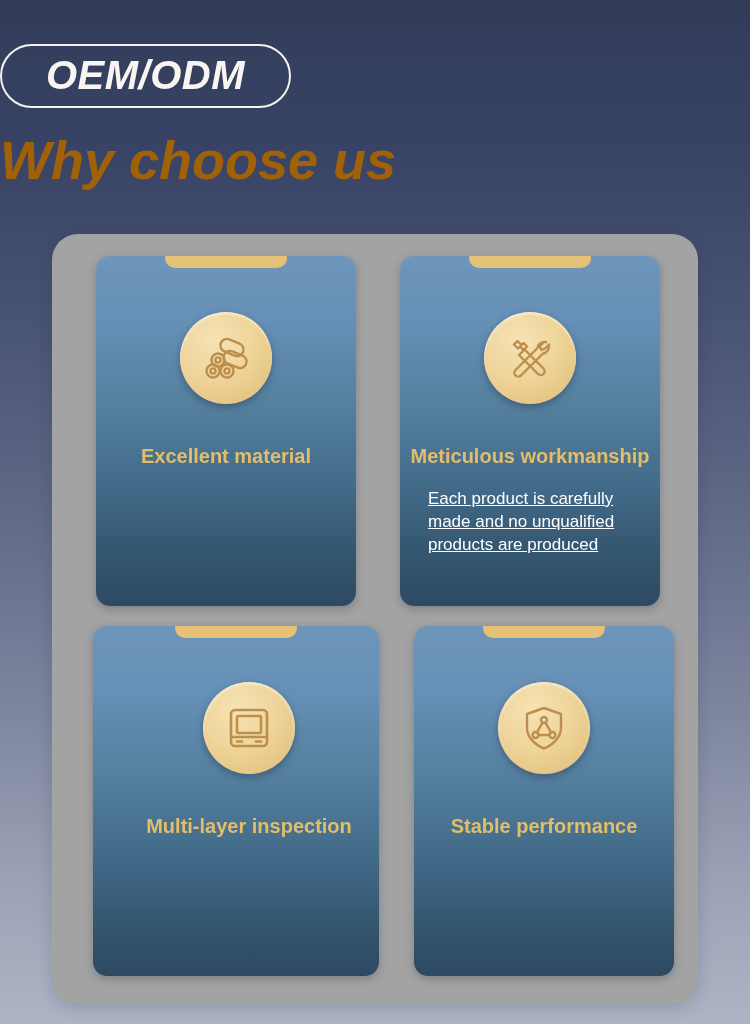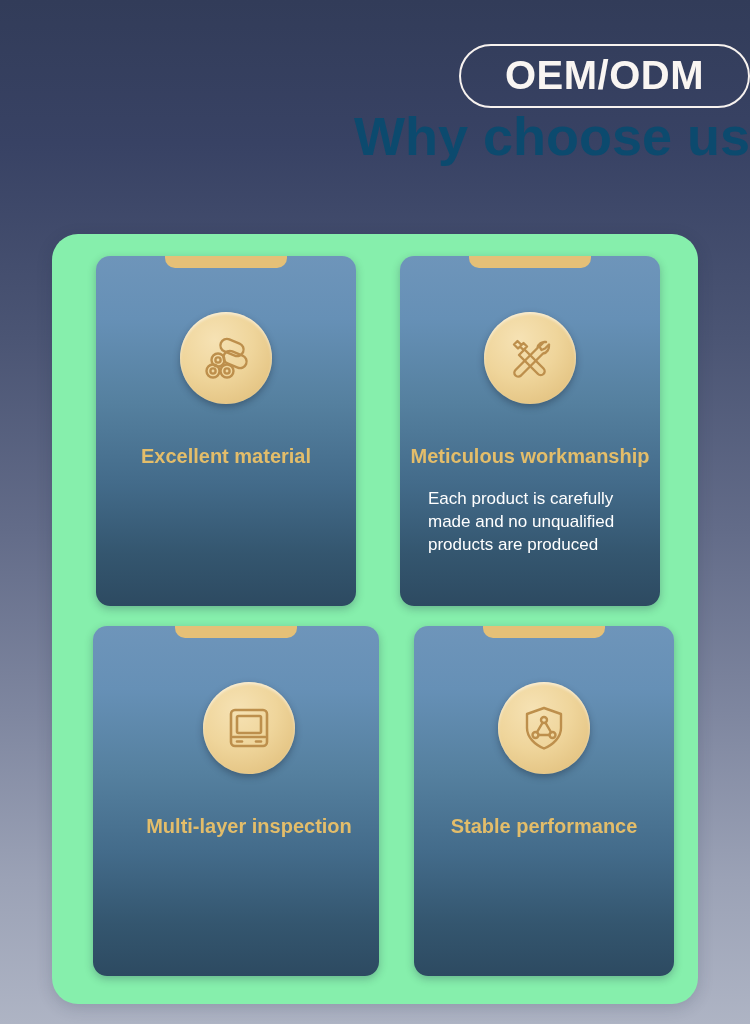--- a/index.html
+++ b/index.html
@@ -21,51 +21,53 @@
         #aeb4c4 100%);
     position: relative;
   }
 
   
   .header {
     position: absolute;
     top: 0;
     left: 0;
     width: 750px;
-    text-align: right;
+    text-align: left;
+    font-style: italic;
   }
   .badge {
     display: inline-block;
     margin-top: 44px;
     padding: 8px 44px 10px 44px;
     border: 2px solid #f7f2ef;
     border-radius: 40px;
     color: #f9f5f2;
     font-size: 40px;
     font-weight: bold;
     letter-spacing: 0.5px;
     line-height: 1.05;
     background: transparent;
   }
   .page-title {
-    color: #0c4a6e;
+    margin-top: 24px;
+    color: #a16207;
     font-size: 54px;
     font-weight: bold;
     letter-spacing: 0px;
     line-height: 1.05;
   }
 
   
   .panel {
     position: absolute;
     left: 52px;
     top: 234px;
     width: 646px;
     height: 770px;
-    background: #86efac;
+    background: #a3a3a3;
     border-radius: 26px;
     box-shadow: 0 4px 16px rgba(30,40,60,0.18);
   }
 
   .grid {
     position: absolute;
     left: 0;
     top: 0;
     width: 646px;
     height: 770px;
@@ -146,21 +148,21 @@
     position: absolute;
     left: 26px;
     right: 22px;
     top: 232px;
     color: #ffffff;
     font-size: 17px;
     line-height: 1.35;
     text-align: left;
   }
   
-  .c1 .card-body { left: 28px; right: 36px; }
+  .c1 .card-body { left: 28px; right: 36px; text-decoration: underline; }
   .c3 .card-body { left: 26px; right: 18px; }
 </style>
 </head>
 <body>
 
 <div class="header">
   <div class="badge">OEM/ODM</div>
   <div class="page-title">Why choose us</div>
 </div>
 

